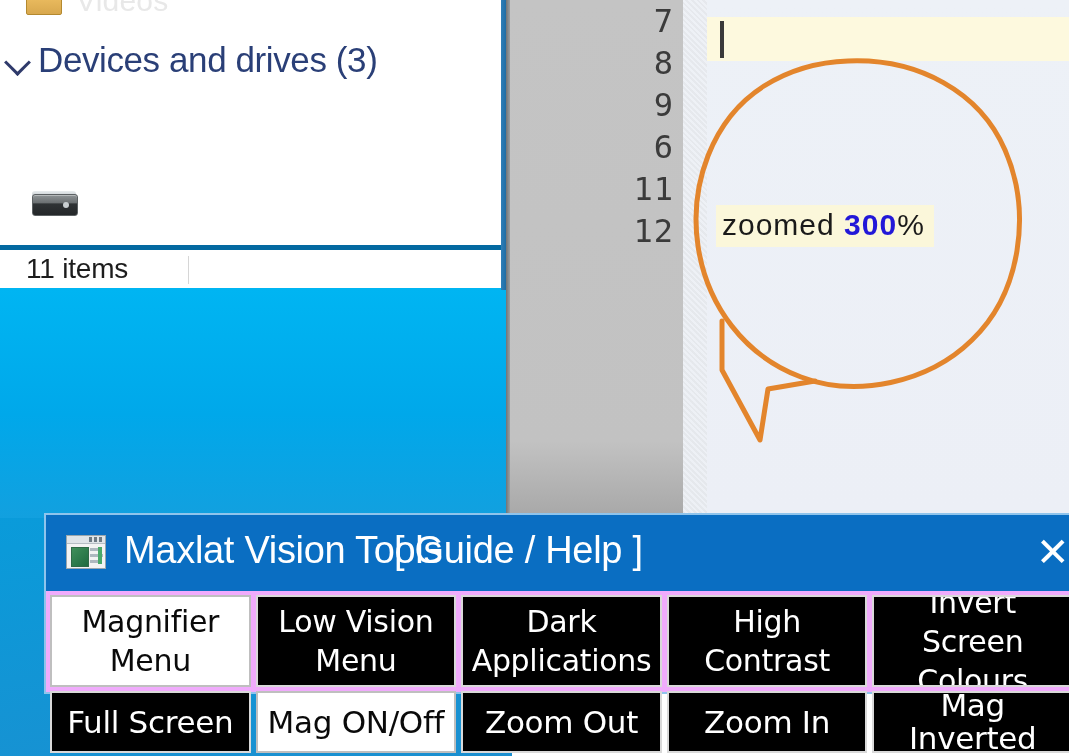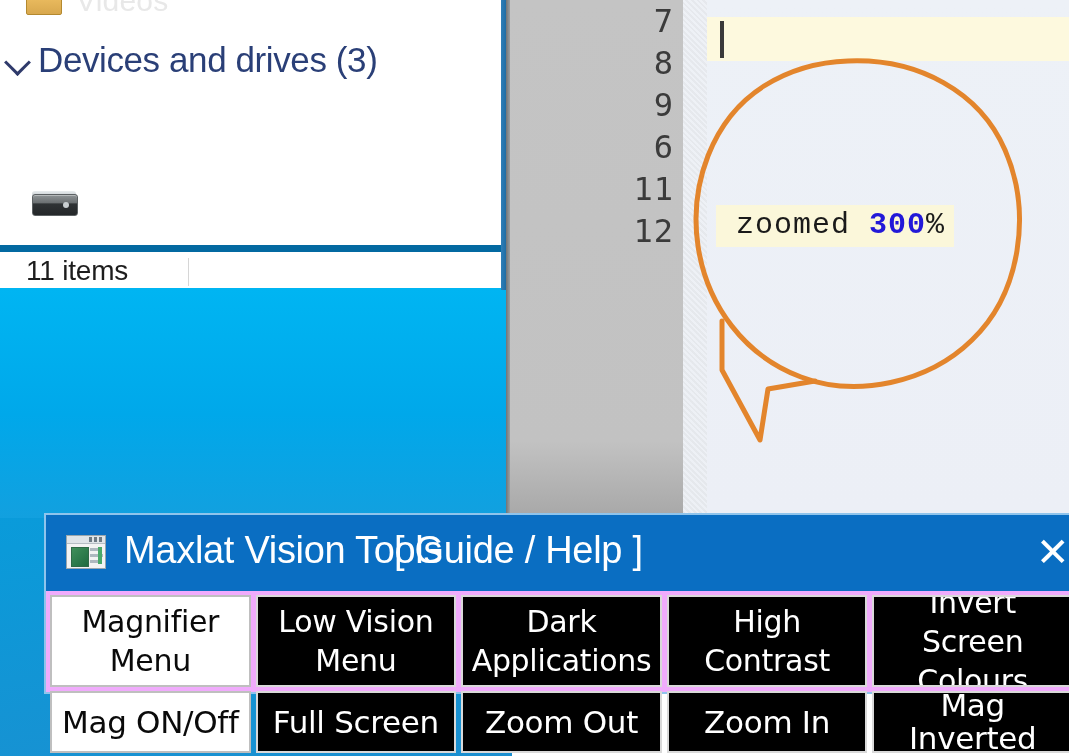--- a/index.html
+++ b/index.html
@@ -89,21 +89,21 @@
   }
   .drv.plain .led{background:#c9cfd2;box-shadow:none;}
   .winlogo{
     position:absolute;left:0px;top:-4px;width:24px;height:24px;
     display:grid;grid-template-columns:1fr 1fr;grid-template-rows:1fr 1fr;gap:3px;
   }
   .winlogo i{display:block;background:#24bdf0;}
 
   .statusbar{
     position:absolute;left:0;top:245px;width:501px;height:43px;background:#ffffff;
-    border-top:7px solid #0369a1;
+    border-top:5px solid #0369a1;
   }
   .status-text{
     position:absolute;left:26px;top:3px;font-size:28px;color:#1d1d1d;letter-spacing:-0.2px;
   }
   .status-sep{
     position:absolute;left:188px;top:6px;width:1px;height:28px;background:#d6d6d6;
   }
 
   
   .editor{
@@ -135,22 +135,22 @@
     position:absolute;left:24px;top:0;width:362px;height:513px;
     background:linear-gradient(180deg,#edf1f7,#eceff6);
   }
   .cur-line{
     position:absolute;left:24px;top:17px;width:362px;height:44px;background:#fdf9de;
   }
   .caret{
     position:absolute;left:37px;top:21px;width:4px;height:37px;background:#3a3a3a;
   }
   .code-line{
-    position:absolute;left:33px;top:205px;background:#fbf7da;padding:3px 9px 5px 20px;
-    font-family:Liberation Mono, monospace;
+    position:absolute;left:33px;top:205px;background:#fbf7da;padding:3px 9px 5px 6px;
+    font-family:Liberation Sans, sans-serif;
     font-size:30px;letter-spacing:1px;white-space:pre;
   }
   .tok-plain{color:#1a1a1a;}
   .tok-num{color:#2218d8;font-weight:bold;}
 
   
   .callout{
     position:absolute;left:660px;top:40px;width:409px;height:420px;pointer-events:none;
   }
 
@@ -310,22 +310,22 @@
 Menu</div>
         <div class="vbtn">Dark
 Applications</div>
         <div class="vbtn">High
 Contrast</div>
         <div class="vbtn">Invert Screen
 Colours</div>
       </div>
 
       <div class="btnrow row2">
+        <div class="vbtn">Full Screen</div>
         <div class="vbtn active">Mag ON/Off</div>
-        <div class="vbtn">Full Screen</div>
         <div class="vbtn">Zoom Out</div>
         <div class="vbtn">Zoom In</div>
         <div class="vbtn">Mag Inverted</div>
       </div>
 
     </div>
   </div>
 
 </div>
 

